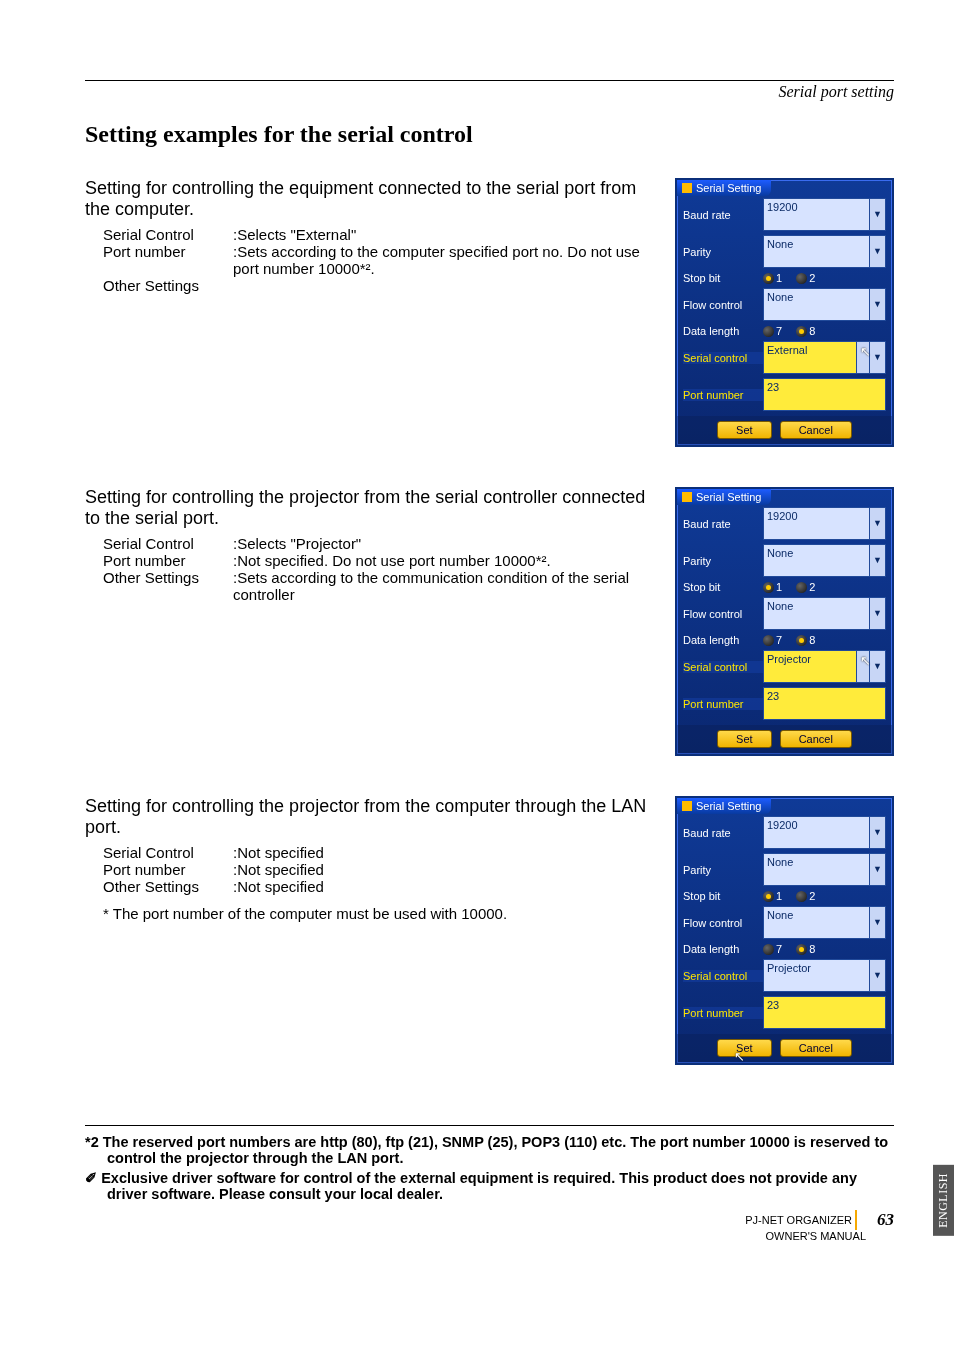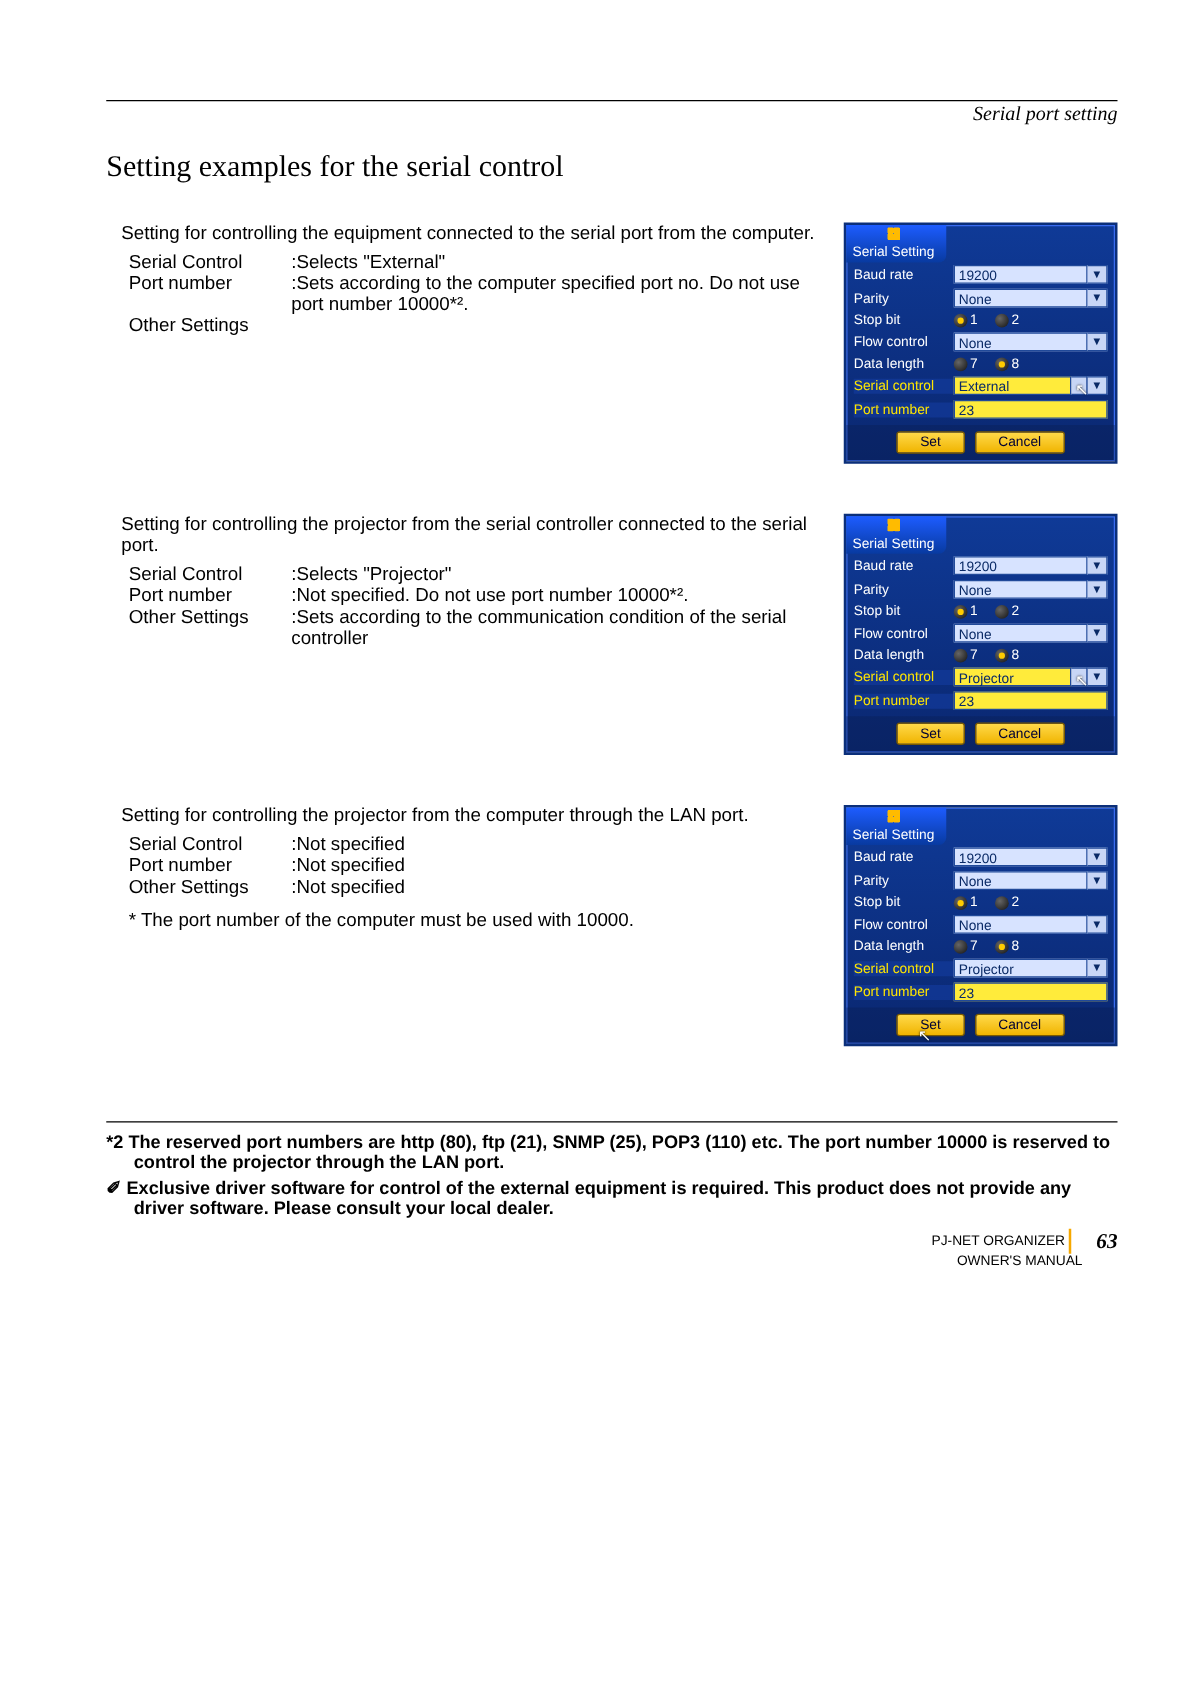--- a/index.html
+++ b/index.html
@@ -22,36 +22,36 @@
   }
   .breadcrumb {
     text-align: right;
     font-style: italic;
     font-family: Georgia, 'Times New Roman', serif;
     font-size: 16px;
     margin-bottom: 20px;
   }
   h1.main-heading {
     font-family: Georgia, 'Times New Roman', serif;
-    font-weight: normal;
+    font-weight: bold;
     font-size: 24px;
     margin: 10px 0 30px 0;
   }
   .section {
     display: flex;
     align-items: flex-start;
     gap: 10px;
     margin-bottom: 40px;
   }
   .section-text {
     flex: 1;
   }
   .sub-heading {
-    font-size: 15px;
-    margin: 0 0 6px 12px;
+    font-size: 18px;
+    margin: 0 0 6px 0;
     font-weight: normal;
   }
   .defs {
     font-size: 15px;
     margin-left: 18px;
   }
   .def-row {
     display: flex;
   }
   .def-label {
@@ -131,21 +131,20 @@
   }
   .panel-tab {
     background: linear-gradient(#1d5cff, #083aa0);
     display: inline-flex;
     align-items: center;
     gap: 4px;
     padding: 2px 10px 2px 5px;
     font-size: 11px;
     border-radius: 0 0 6px 0;
     margin: 0;
-    flex-direction: column;
   }
   .panel-tab .dots {
     display: inline-block;
     width: 10px; height: 10px;
     background:
       radial-gradient(circle at 25% 25%, #fb0 30%, transparent 31%),
       radial-gradient(circle at 75% 25%, #fb0 30%, transparent 31%),
       radial-gradient(circle at 25% 75%, #fb0 30%, transparent 31%),
       radial-gradient(circle at 75% 75%, #fb0 30%, transparent 31%);
   }
@@ -160,21 +159,21 @@
     color: #fff;
     font-size: 11px;
   }
   .plabel.hl {
     color: #ffe600;
     background: rgba(20,60,160,0.6);
   }
   .ctrl-select {
     flex: 1;
     display: flex;
-    height: 15px;
+    height: 33px;
     line-height: 17px;
   }
   .ctrl-select .val {
     flex: 1;
     background: #d7e3ff;
     color: #0a2a66;
     border: 1px solid #214a9a;
     padding: 0 3px;
     font-size: 11px;
   }

